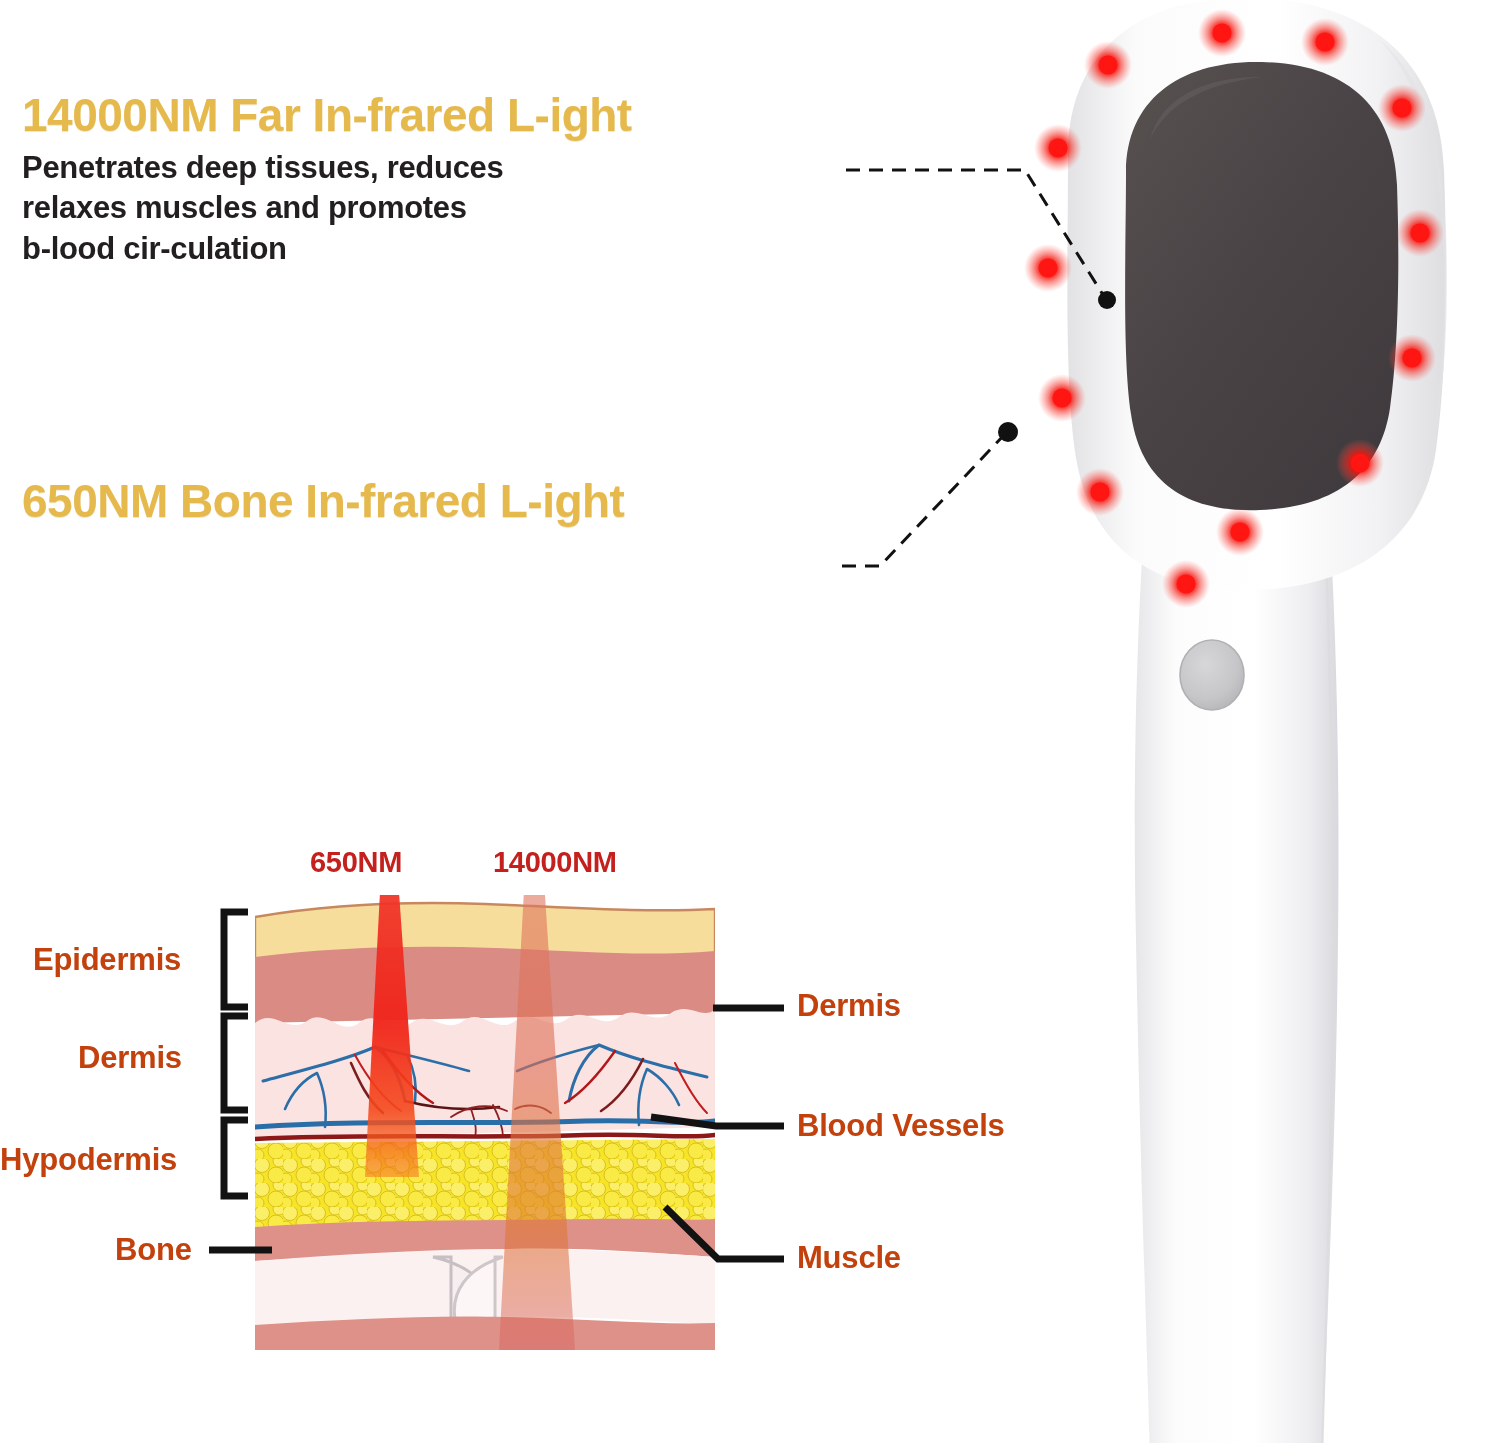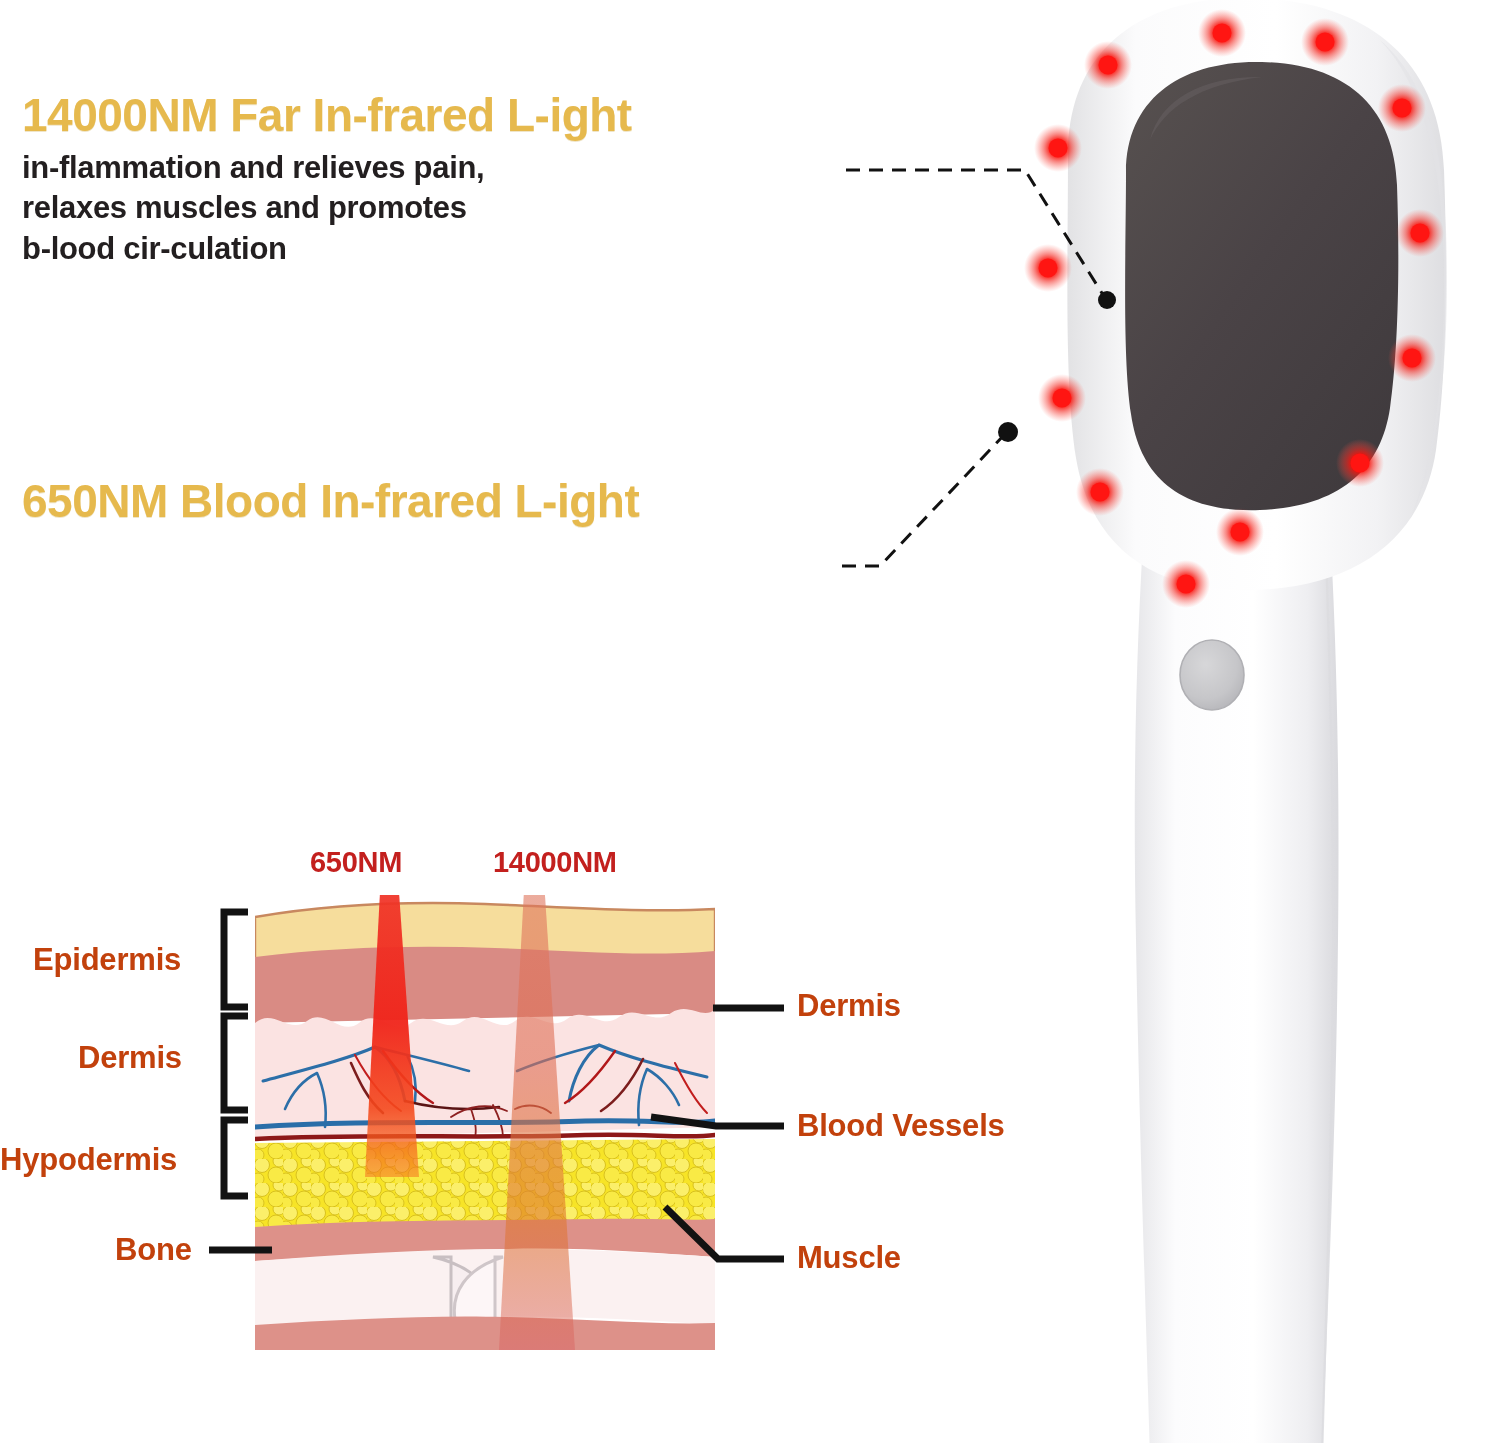--- a/index.html
+++ b/index.html
@@ -230,28 +230,28 @@
 
     <g>
       <path d="M842,566 L880,566 L1005,434" stroke="#111111" stroke-width="3" fill="none" stroke-dasharray="14 9" stroke-linecap="butt"></path>
       <circle cx="1008" cy="432" r="10" fill="#111111"></circle>
     </g>
   </svg>
 
   <div class="feature-block" id="feature-far">
     <h2 class="feature-title">14000NM Far In-frared L-ight</h2>
     <div class="feature-body">
-      <div>in-flammation and relieves pain,</div>
+      <div>Penetrates deep tissues, reduces</div>
       <div>relaxes muscles and promotes</div>
       <div>b-lood cir-culation</div>
     </div>
   </div>
 
   <div class="feature-block" id="feature-near">
-    <h2 class="feature-title">650NM Blood In-frared L-ight</h2>
+    <h2 class="feature-title">650NM Bone In-frared L-ight</h2>
   </div>
 
   <div class="wl-label" id="wl-650">650NM</div>
   <div class="wl-label" id="wl-14000">14000NM</div>
 
   <div id="skin-diagram">
     <svg id="skin-svg" viewBox="0 0 460 455" xmlns="http://www.w3.org/2000/svg">
       <defs>
         <clipPath id="diagClip">
             <rect x="0" y="0" width="460" height="455"></rect>

